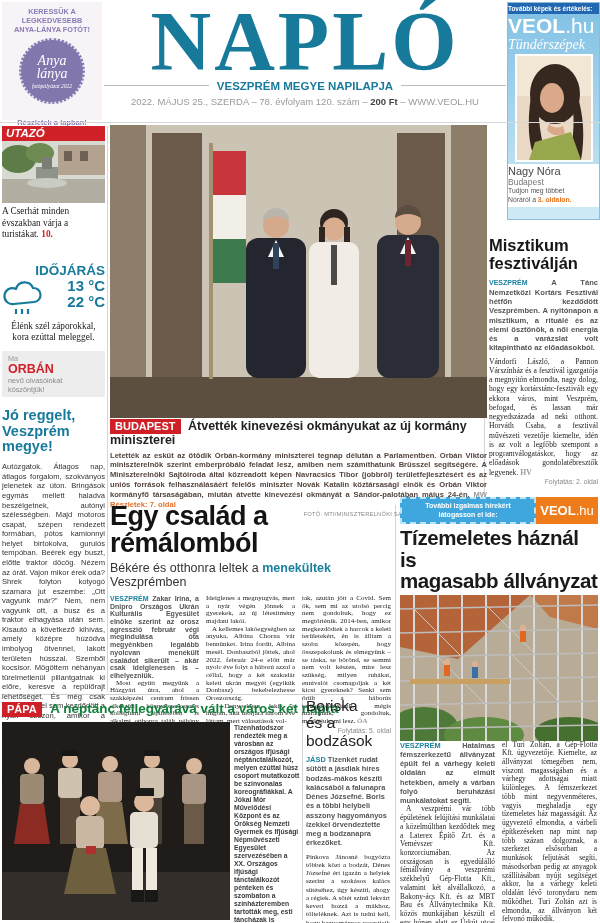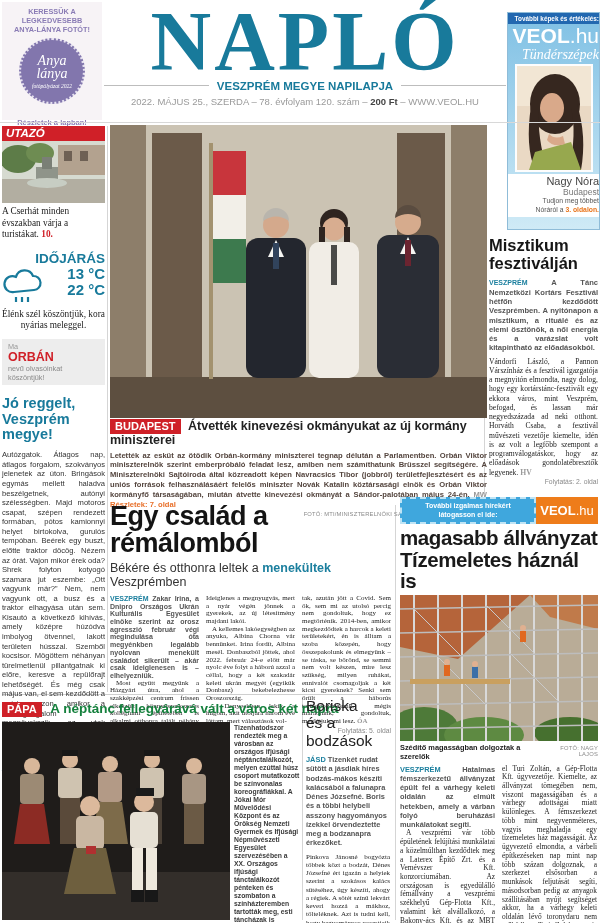--- a/index.html
+++ b/index.html
@@ -14,38 +14,38 @@
   .pl-badge .b1,.pl-badge .b2{font-family:"Liberation Serif",serif;font-style:italic;font-size:14px;line-height:.95;}
   .pl-badge .b3{font-family:"Liberation Serif",serif;font-style:italic;font-size:5.6px;margin-top:2px;}
   .pl-footer{color:#8a7cb5;font-weight:bold;font-size:7.5px;margin-top:14px;}
   .masthead{position:absolute;left:104px;top:0;width:402px;height:120px;text-align:center;}
   .naplo{font-family:"Liberation Serif",serif;font-weight:bold;font-size:84px;line-height:.95;
          color:#187a9b;letter-spacing:3px;margin-top:2px;}
   .mh-sub{display:flex;align-items:center;gap:8px;color:#187a9b;font-weight:bold;font-size:11.5px;margin-top:-2px;}
   .mh-sub::before,.mh-sub::after{content:"";flex:1;height:1px;background:#bdbdbd;}
   .mh-date{font-size:9.5px;color:#9a9a9a;margin-top:4px;}
   .mh-date .price{color:#444;font-weight:bold;}
-  .promo-right{position:absolute;left:507px;top:12px;width:91px;height:216px;border:1px solid #8fbcd8;
-               background:linear-gradient(180deg,#7fc0e4,#cfeaf6);text-align:right;}
+  .promo-right{position:absolute;left:507px;top:2px;width:91px;height:216px;border:1px solid #8fbcd8;
+               background:linear-gradient(180deg,#7fc0e4,#cfeaf6);text-align:left;}
   .pr-bar{background:#2268b0;color:#fff;font-weight:bold;font-size:6.4px;padding:2px 0;}
   .pr-brand{color:#fff;font-size:21px;line-height:1.05;margin-top:1px;}
   .pr-brand .b{font-weight:bold;}
   .pr-script{font-family:"Liberation Serif",serif;font-style:italic;color:#fff;font-size:14px;line-height:1.1;}
   .pr-photo{width:74px;height:104px;margin:2px auto;border:2px solid #fdfdfd;display:block;}
   .pr-info{background:#fff;padding:1px 0 3px;}
   .pr-name{font-size:11px;color:#444;}
   .pr-city{font-size:8.5px;color:#777;}
   .pr-more{font-size:6.8px;color:#555;line-height:1.25;}
   .pr-more .lnk{color:#e8741c;font-weight:bold;}
   .hr-head{position:absolute;left:0;top:122px;width:600px;height:1px;background:#d8d8d8;}
   
   .leftcol{position:absolute;left:2px;top:126px;width:103px;}
   .utazo-bar{background:#d02028;color:#fff;font-weight:bold;font-style:italic;font-size:11.5px;padding:1px 4px 2px;}
   .utazo-photo{display:block;width:103px;height:62px;}
-  .utazo-cap{font-family:"Liberation Serif",serif;font-size:9.3px;line-height:1.25;margin:3px 0 10px;color:#1a1a1a;}
+  .utazo-cap{font-family:"Liberation Serif",serif;font-size:9.3px;line-height:1.25;margin:3px 0 22px;color:#1a1a1a;}
   .pageref{color:#d02028;font-weight:bold;}
   .w-title{text-align:right;color:#187a9b;font-weight:bold;font-size:13.5px;}
   .w-row{display:flex;align-items:flex-start;}
   .w-icon{width:44px;height:40px;flex:0 0 aupx;}
   .w-temps{flex:1;text-align:right;color:#187a9b;font-weight:bold;font-size:15px;line-height:1.05;}
   .w-desc{font-family:"Liberation Serif",serif;font-size:9.3px;text-align:center;line-height:1.2;margin:3px 0 8px;}
   .nameday{background:#ededed;padding:3px 6px;margin-bottom:11px;}
   .nd-ma{font-size:7.3px;color:#999;}
   .nd-name{color:#d02028;font-weight:bold;font-size:12.5px;line-height:1.05;}
   .nd-text{font-size:7.3px;color:#8a8a8a;}
@@ -200,21 +200,21 @@
         <path d="M12 26 a8 8 0 1 1 2-15 a9 9 0 0 1 17-1 a7 7 0 0 1 1 14 Z" fill="none" stroke="#187a9b" stroke-width="2.2" stroke-linejoin="round"></path>
         <line x1="14" y1="31" x2="14" y2="36" stroke="#187a9b" stroke-width="2.2"></line>
         <line x1="20" y1="31" x2="20" y2="36" stroke="#187a9b" stroke-width="2.2"></line>
         <line x1="26" y1="31" x2="26" y2="36" stroke="#187a9b" stroke-width="2.2"></line>
       </svg>
       <div class="w-temps">
         <div>13 °C</div>
         <div>22 °C</div>
       </div>
     </div>
-    <div class="w-desc">Élénk szél köszöntjük, kora nyárias meleggel.</div>
+    <div class="w-desc">Élénk szél záporokkal, kora ezúttal meleggel.</div>
     <div class="nameday">
       <div class="nd-ma">Ma</div>
       <div class="nd-name">ORBÁN</div>
       <div class="nd-text">nevű olvasóinkat köszöntjük!</div>
     </div>
     <div class="greet-title">
       <div>Jó reggelt,</div>
       <div>Veszprém megye!</div>
     </div>
     <p class="greet-body">Autózgatok. Átlagos nap, átlagos forgalom, szokványos jelenetek az úton. Bringások egymás mellett haladva beszélgetnek, autónyi szélességben. Majd motoros csapat, szépen rendezett formában, pótos kamionnyi helyet birtokolva, gurulós tempóban. Beérek egy buszt, előtte traktor döcög. Nézem az órát. Vajon mikor érek oda? Shrek folyton kotyogó szamara jut eszembe: „Ott vagyunk már?” Nem, nem vagyunk ott, a busz és a traktor elhagyása után sem. Kisautó a következő kihívás, amely középre húzódva imbolyog ötvennel, lakott területen hússzal. Szemből kocsisor. Mögöttem néhányan türelmetlenül pillantgatnak ki előre, keresve a repülőrajt lehetőségét. És még csak május van, el sem kezdődött a nyári szezon, amikor a vendégforgalom megnövekszik, az utak kapacitása pedig változatlan marad.</p>
@@ -323,22 +323,22 @@
       <span>látogasson el ide:</span>
     </div>
     <div class="bn-orange">
       <span class="b">VEOL</span>
         <span>.hu</span>
     </div>
   </div>
 
   <div class="scaffold">
     <div class="sc-title">
+      <div>Tízemeletes háznál is</div>
       <div>magasabb állványzat</div>
-      <div>Tízemeletes háznál is</div>
     </div>
     <svg class="sc-photo" viewBox="0 0 198 146" aria-hidden="true">
       <rect width="198" height="146" fill="#b9ac97"></rect>
       <polygon points="0,0 130,0 58,64 0,52" fill="#b5643a"></polygon>
       <polygon points="130,0 198,0 198,34 150,22" fill="#c07a4a"></polygon>
       <ellipse cx="24" cy="132" rx="34" ry="20" fill="#4e7a39"></ellipse>
       <ellipse cx="84" cy="140" rx="40" ry="18" fill="#5e8a42"></ellipse>
       <ellipse cx="170" cy="138" rx="36" ry="16" fill="#46702f"></ellipse>
       <g stroke="#d9d9d9" stroke-width="2">
         <line x1="14" y1="0" x2="14" y2="146"></line>
@@ -367,24 +367,20 @@
       <rect x="10" y="84" width="100" height="5" fill="#c9a05f"></rect>
       <g>
         <rect x="44" y="70" width="6" height="11" fill="#e06820"></rect>
           <circle cx="47" cy="67" r="3" fill="#e0b090"></circle>
         <rect x="72" y="72" width="6" height="11" fill="#3a6fa8"></rect>
           <circle cx="75" cy="69" r="3" fill="#e0b090"></circle>
         <rect x="120" y="36" width="6" height="11" fill="#e06820"></rect>
           <circle cx="123" cy="33" r="3" fill="#e0b090"></circle>
       </g>
     </svg>
-    <div class="sc-caprow">
-      <span class="sc-cap">Szédítő magasságban dolgoztak a szerelők</span>
-      <span class="credit">FOTÓ: NAGY LAJOS</span>
-    </div>
     <div class="cols2">
       <div class="col">
         <p class="lead" style="line-height:1.25;font-size:7.4px;">
           <span class="loc" style="font-size:7.4px;">VESZPRÉM</span>
           <span>Hatalmas fémszerkezetű állványzat épült fel a várhegy keleti oldalán az elmúlt hetekben, amely a várban folyó beruházási munkálatokat segíti.</span>
         </p>
         <p class="body-p indent" style="font-size:7.4px;line-height:1.18;">A veszprémi vár több épületének felújítási munkálatai a közelmúltban kezdődtek meg a Laterex Építő Zrt. és a Vemévszer Kft. konzorciumában. Az országosan is egyedülálló fémállvány a veszprémi székhelyű Gép-Flotta Kft., valamint két alvállalkozó, a Bakony-ács Kft. és az MBT Bau és Állványtechnika Kft. közös munkájában készült el egy hónap alatt az Úrkút utcai egykori sportpályán, mondta</p>
       </div>
       <div class="col">
         <p class="body-p" style="font-size:7.4px;line-height:1.18;">

